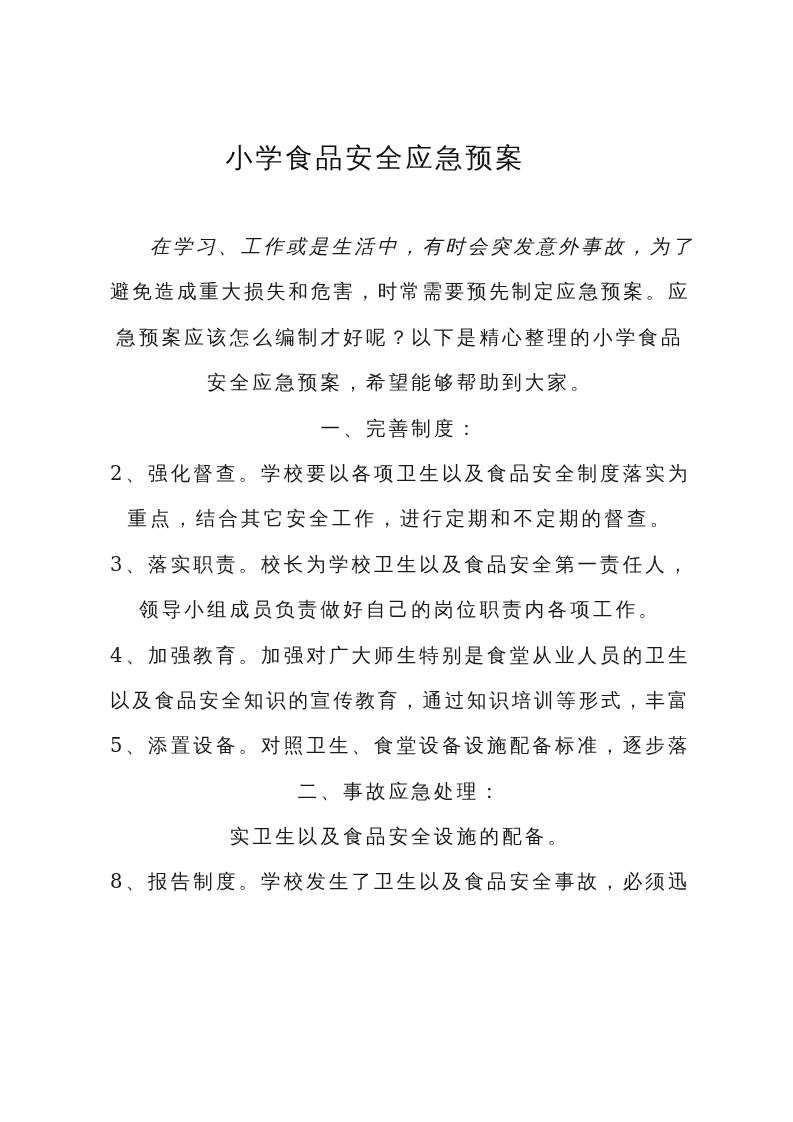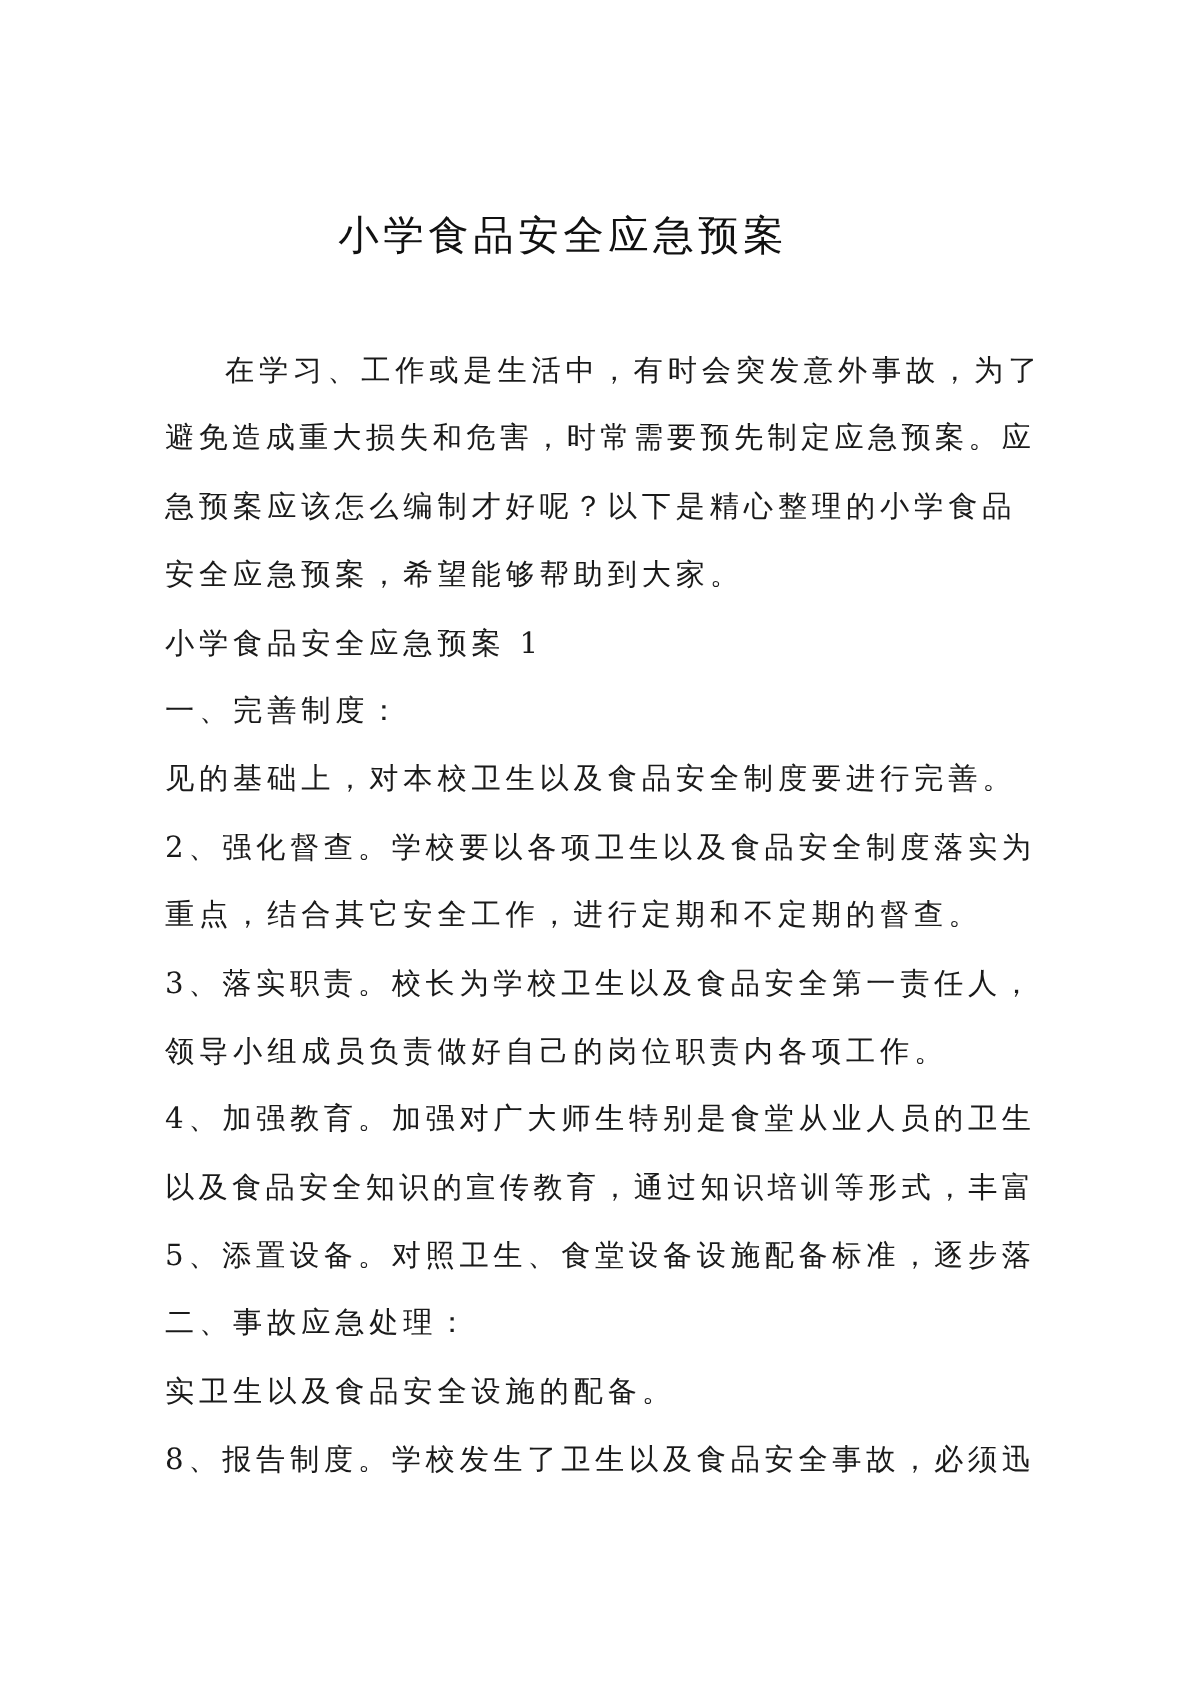--- a/index.html
+++ b/index.html
@@ -40,49 +40,48 @@
       top: 224px;
       left: 110px;
       width: 580px;
     }
     .line {
       height: 45.4px;
       line-height: 45.4px;
       font-size: 19.5px;
       letter-spacing: 3.2px;
       white-space: nowrap;
-      text-align: left;
+      text-align: center;
       color: #1a1a1a;
     }
     .line.indent {
       text-align: right;
       padding-left: 40px;
+      font-style: italic;
     }
     .line.full {
       text-align: justify;
       text-align-last: justify;
       letter-spacing: 2.6px;
     }
   </style>
 </head>
 <body>
 
 <div class="page">
   <div class="title">小学食品安全应急预案</div>
 
   <div class="body">
     <div class="line indent">在学习、工作或是生活中，有时会突发意外事故，为了</div>
     <div class="line full">避免造成重大损失和危害，时常需要预先制定应急预案。应</div>
     <div class="line">急预案应该怎么编制才好呢？以下是精心整理的小学食品</div>
     <div class="line">安全应急预案，希望能够帮助到大家。</div>
 
-    <div class="line">小学食品安全应急预案 1</div>
 
     <div class="line">一、完善制度：</div>
-    <div class="line">见的基础上，对本校卫生以及食品安全制度要进行完善。</div>
     <div class="line full">2、强化督查。学校要以各项卫生以及食品安全制度落实为</div>
     <div class="line">重点，结合其它安全工作，进行定期和不定期的督查。</div>
     <div class="line full">3、落实职责。校长为学校卫生以及食品安全第一责任人，</div>
     <div class="line">领导小组成员负责做好自己的岗位职责内各项工作。</div>
     <div class="line full">4、加强教育。加强对广大师生特别是食堂从业人员的卫生</div>
     <div class="line full">以及食品安全知识的宣传教育，通过知识培训等形式，丰富</div>
     <div class="line full">5、添置设备。对照卫生、食堂设备设施配备标准，逐步落</div>
     <div class="line">二、事故应急处理：</div>
 
     <div class="line">实卫生以及食品安全设施的配备。</div>

